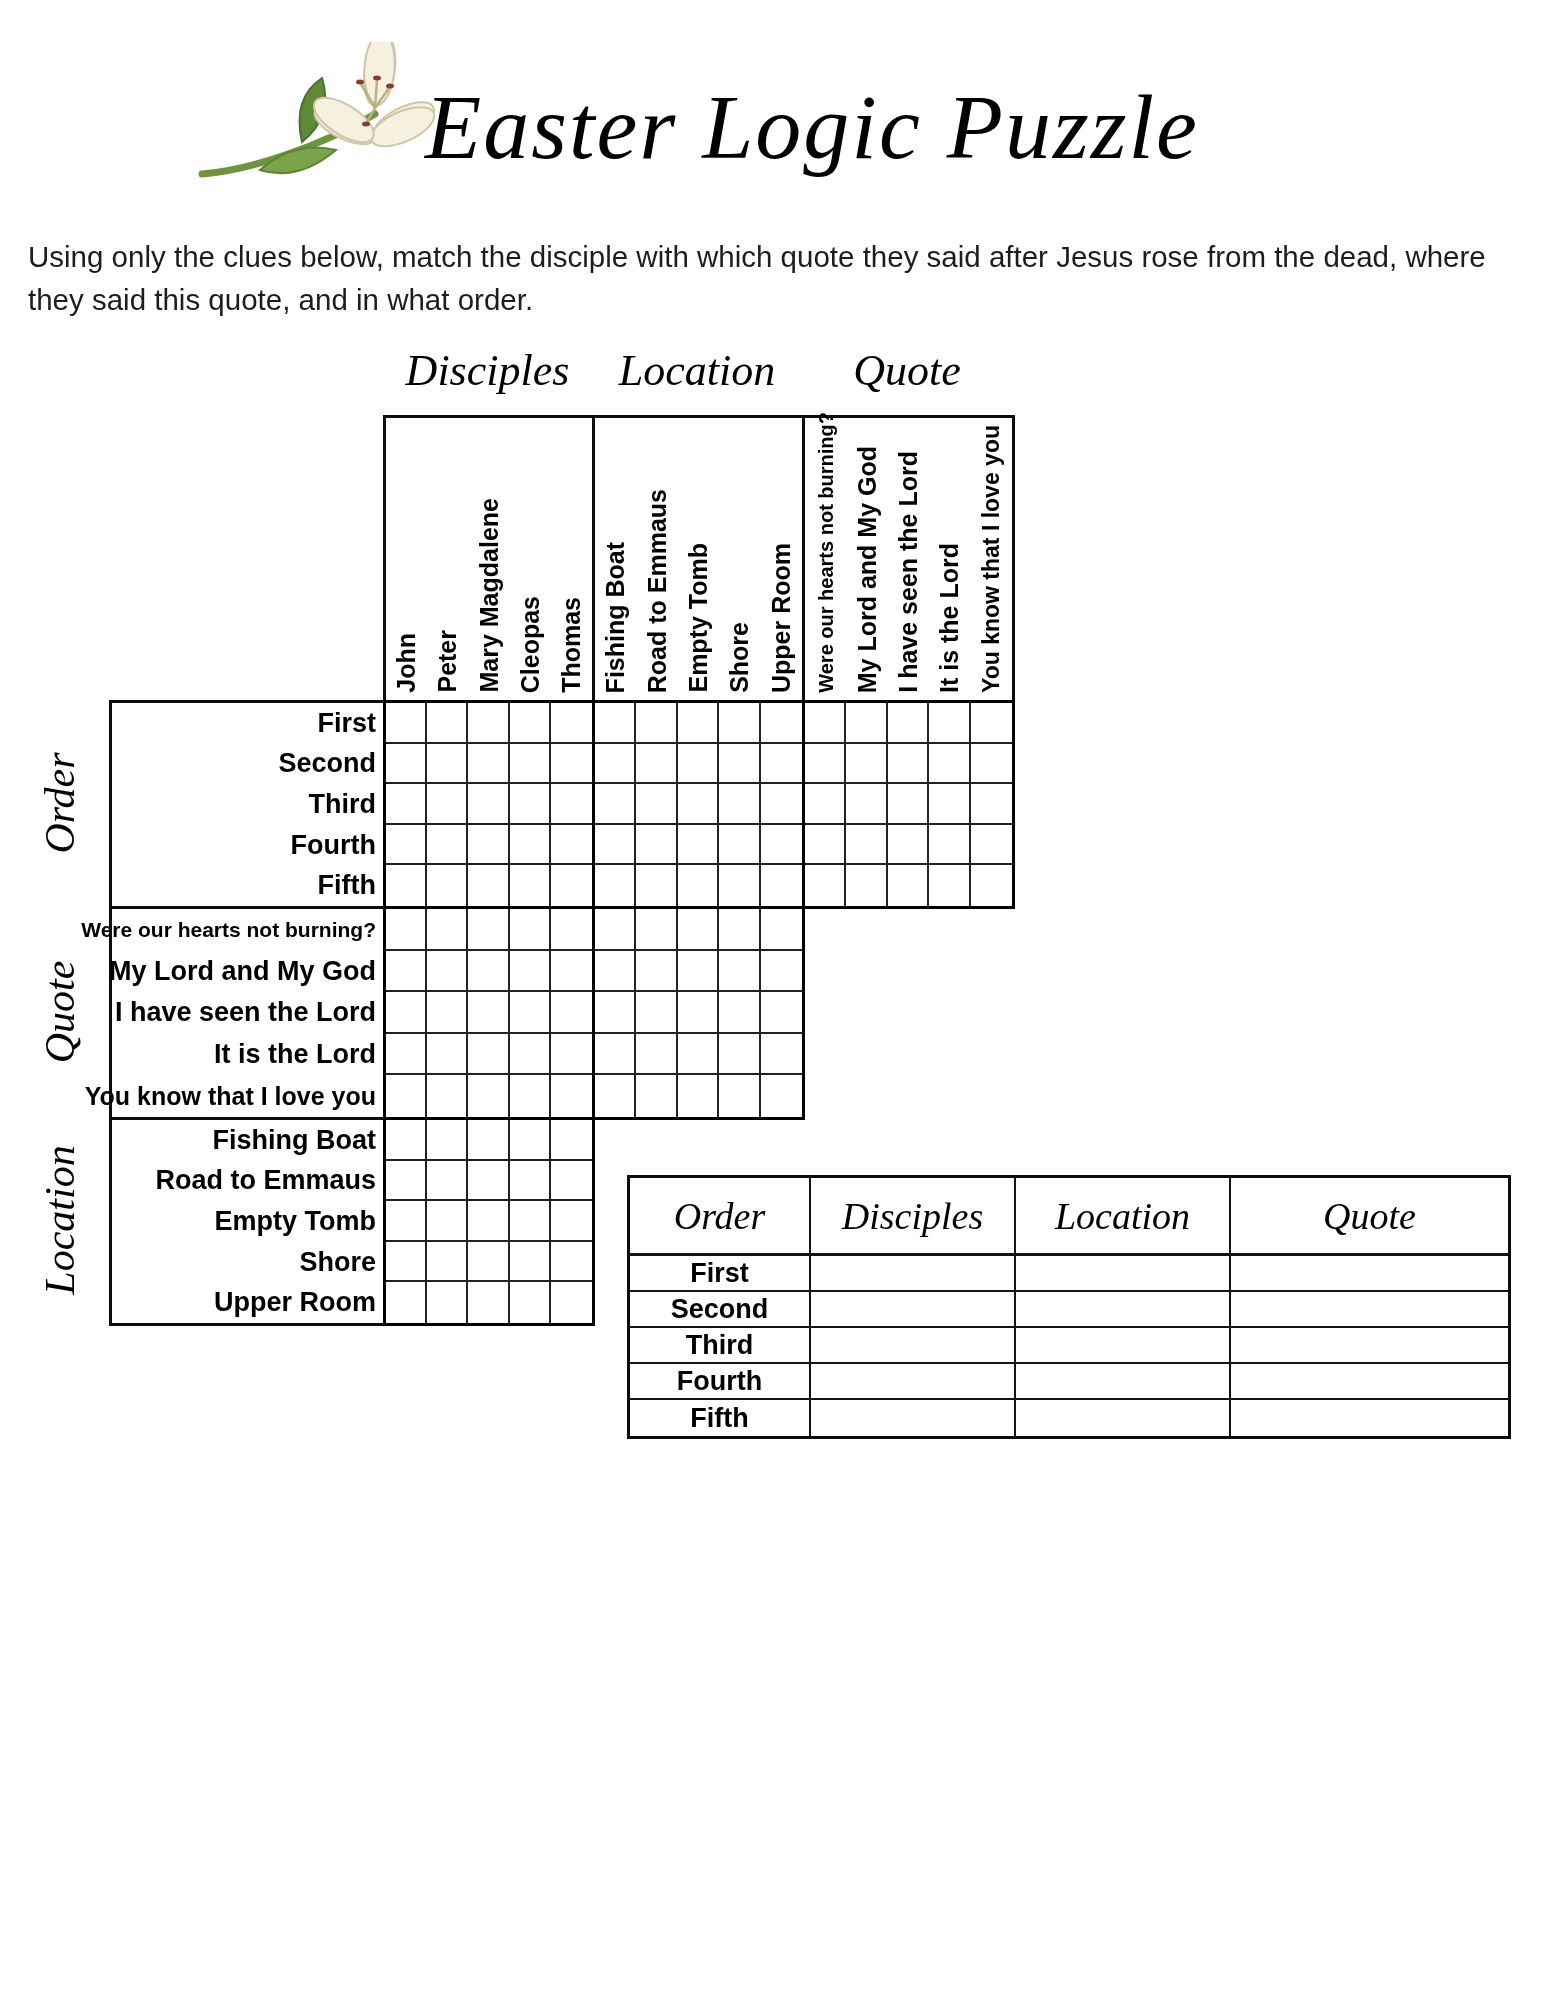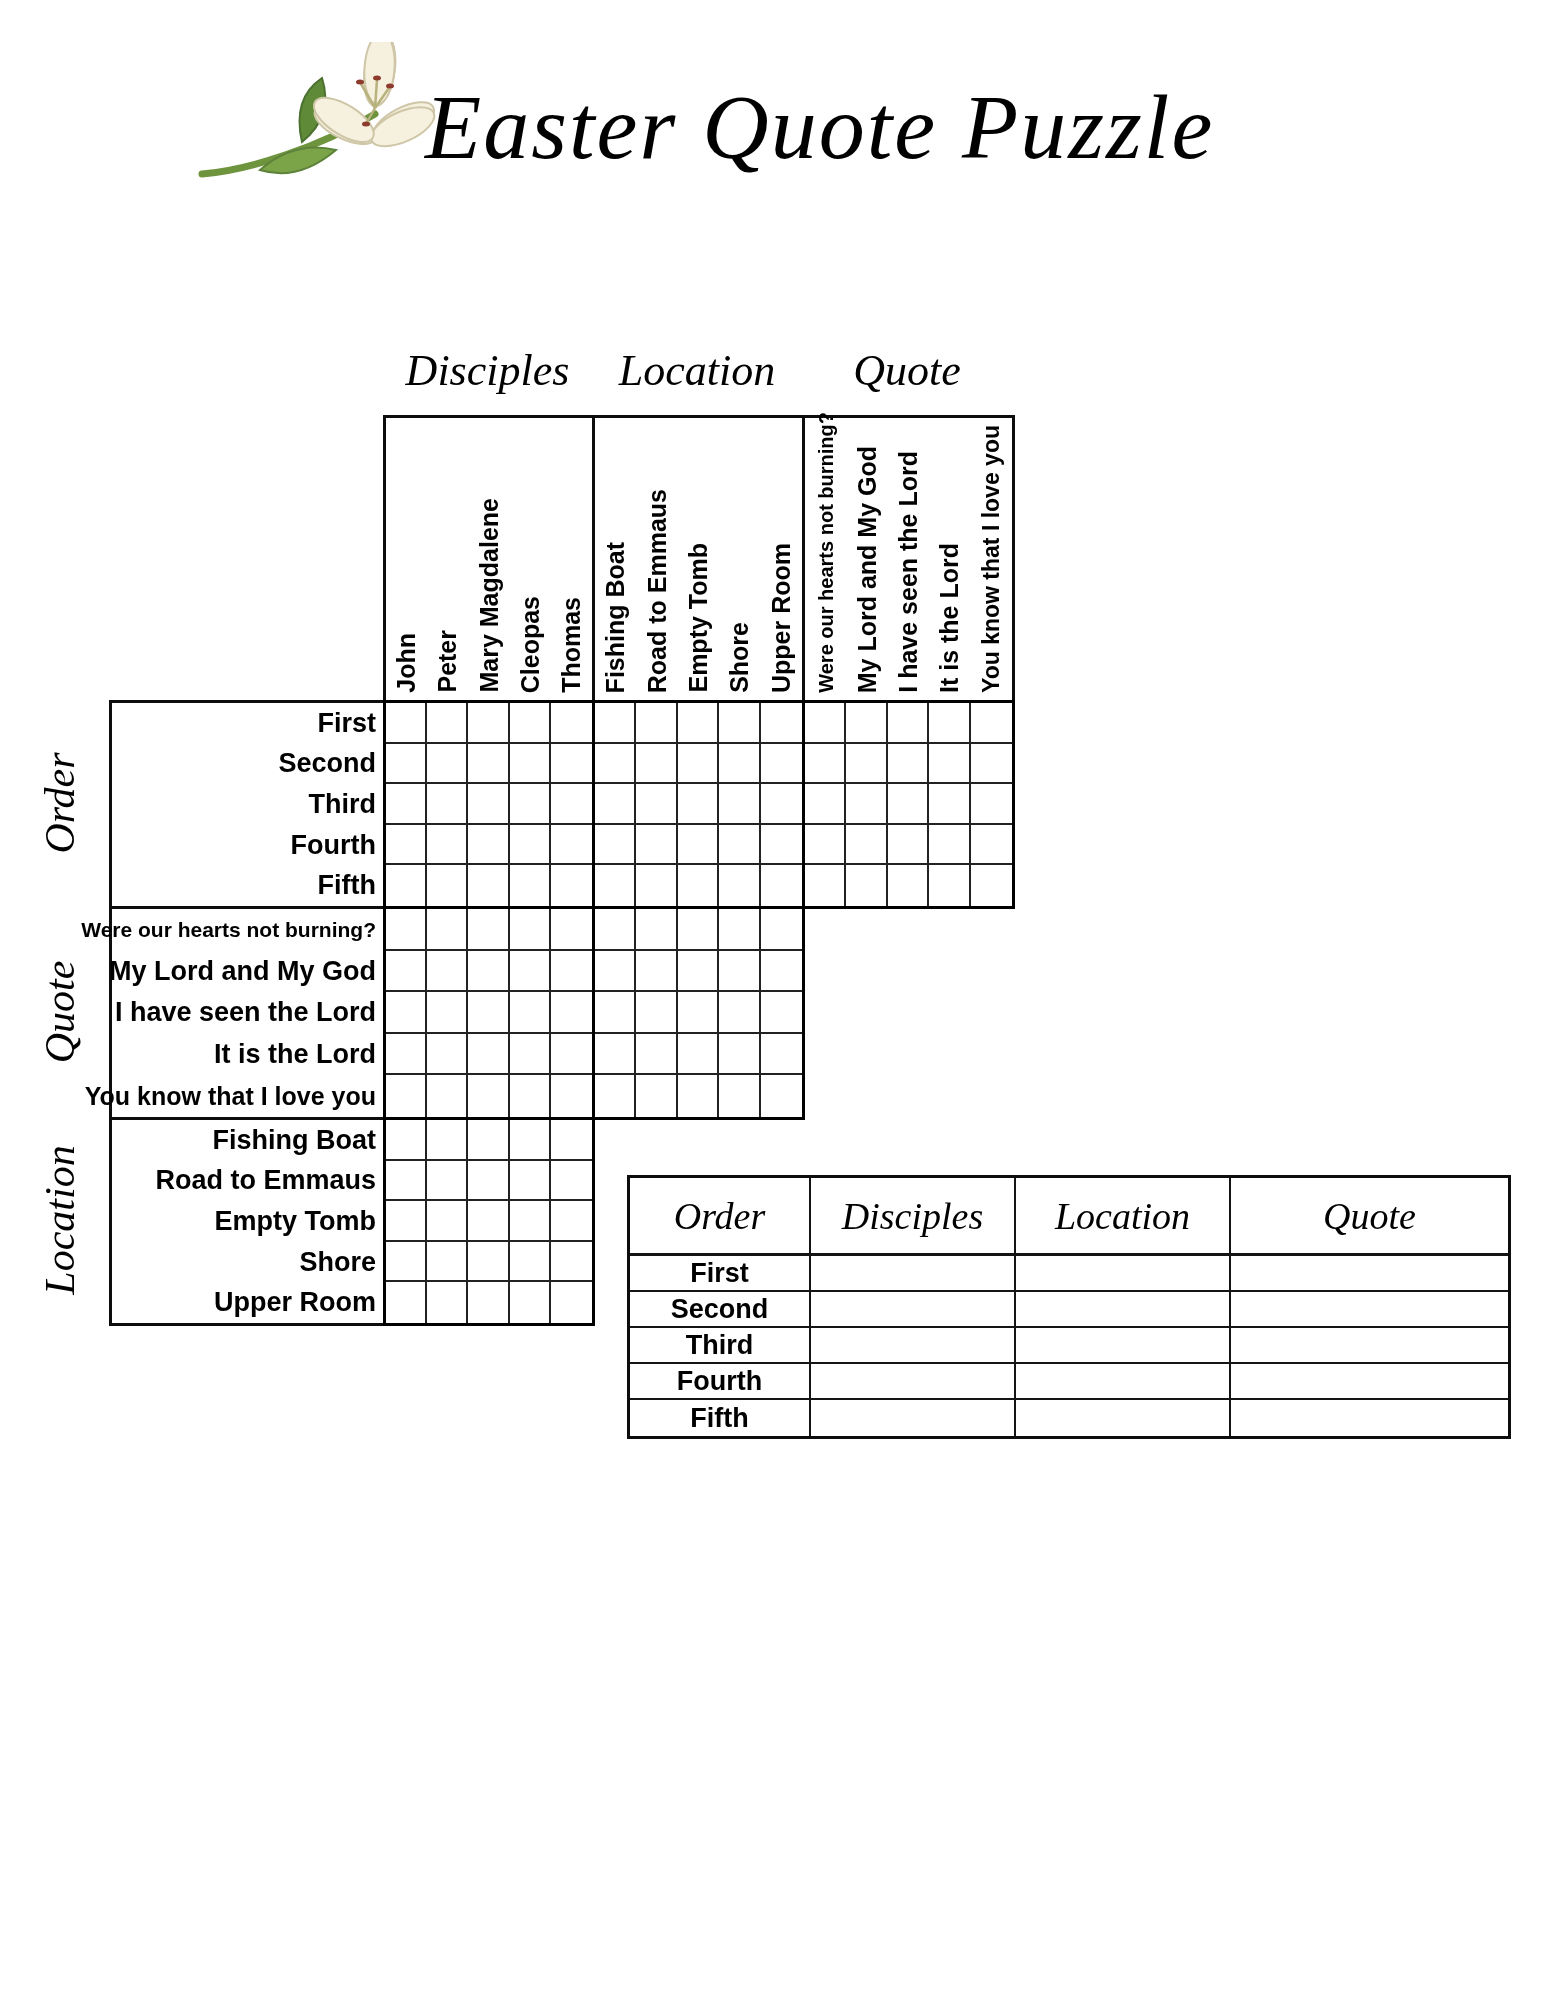--- a/index.html
+++ b/index.html
@@ -102,22 +102,23 @@
       </g>
       <g fill="#8d3b2c">
         <ellipse cx="-15" cy="-22" rx="4" ry="2.5"></ellipse>
           <ellipse cx="2" cy="-26" rx="4" ry="2.5"></ellipse>
         <ellipse cx="15" cy="-18" rx="4" ry="2.5"></ellipse>
           <ellipse cx="-9" cy="20" rx="4" ry="2.5"></ellipse>
       </g>
     </g>
   </svg>
 
-  <div class="title">Easter Quote Puzzle</div>
-
+  <div class="title">Easter Logic Puzzle</div>
+
+  <div class="instructions">Using only the clues below, match the disciple with which quote they said after Jesus rose from the dead, where they said this quote, and in what order.</div>
 
   <div id="puzzle">
       <div class="col-script script" style="left: 383px; width: 209px; top: 338px;">Disciples</div>
       <div class="col-script script" style="left: 592px; width: 210px; top: 338px;">Location</div>
       <div class="col-script script" style="left: 802px; width: 210px; top: 338px;">Quote</div>
       <div class="header-box" style="left: 383px; top: 415px; width: 212px; height: 288px;">
         <div class="vslot">
           <div class="vlabel" style="font-size: 25px;">John</div>
         </div>
         <div class="vslot">

